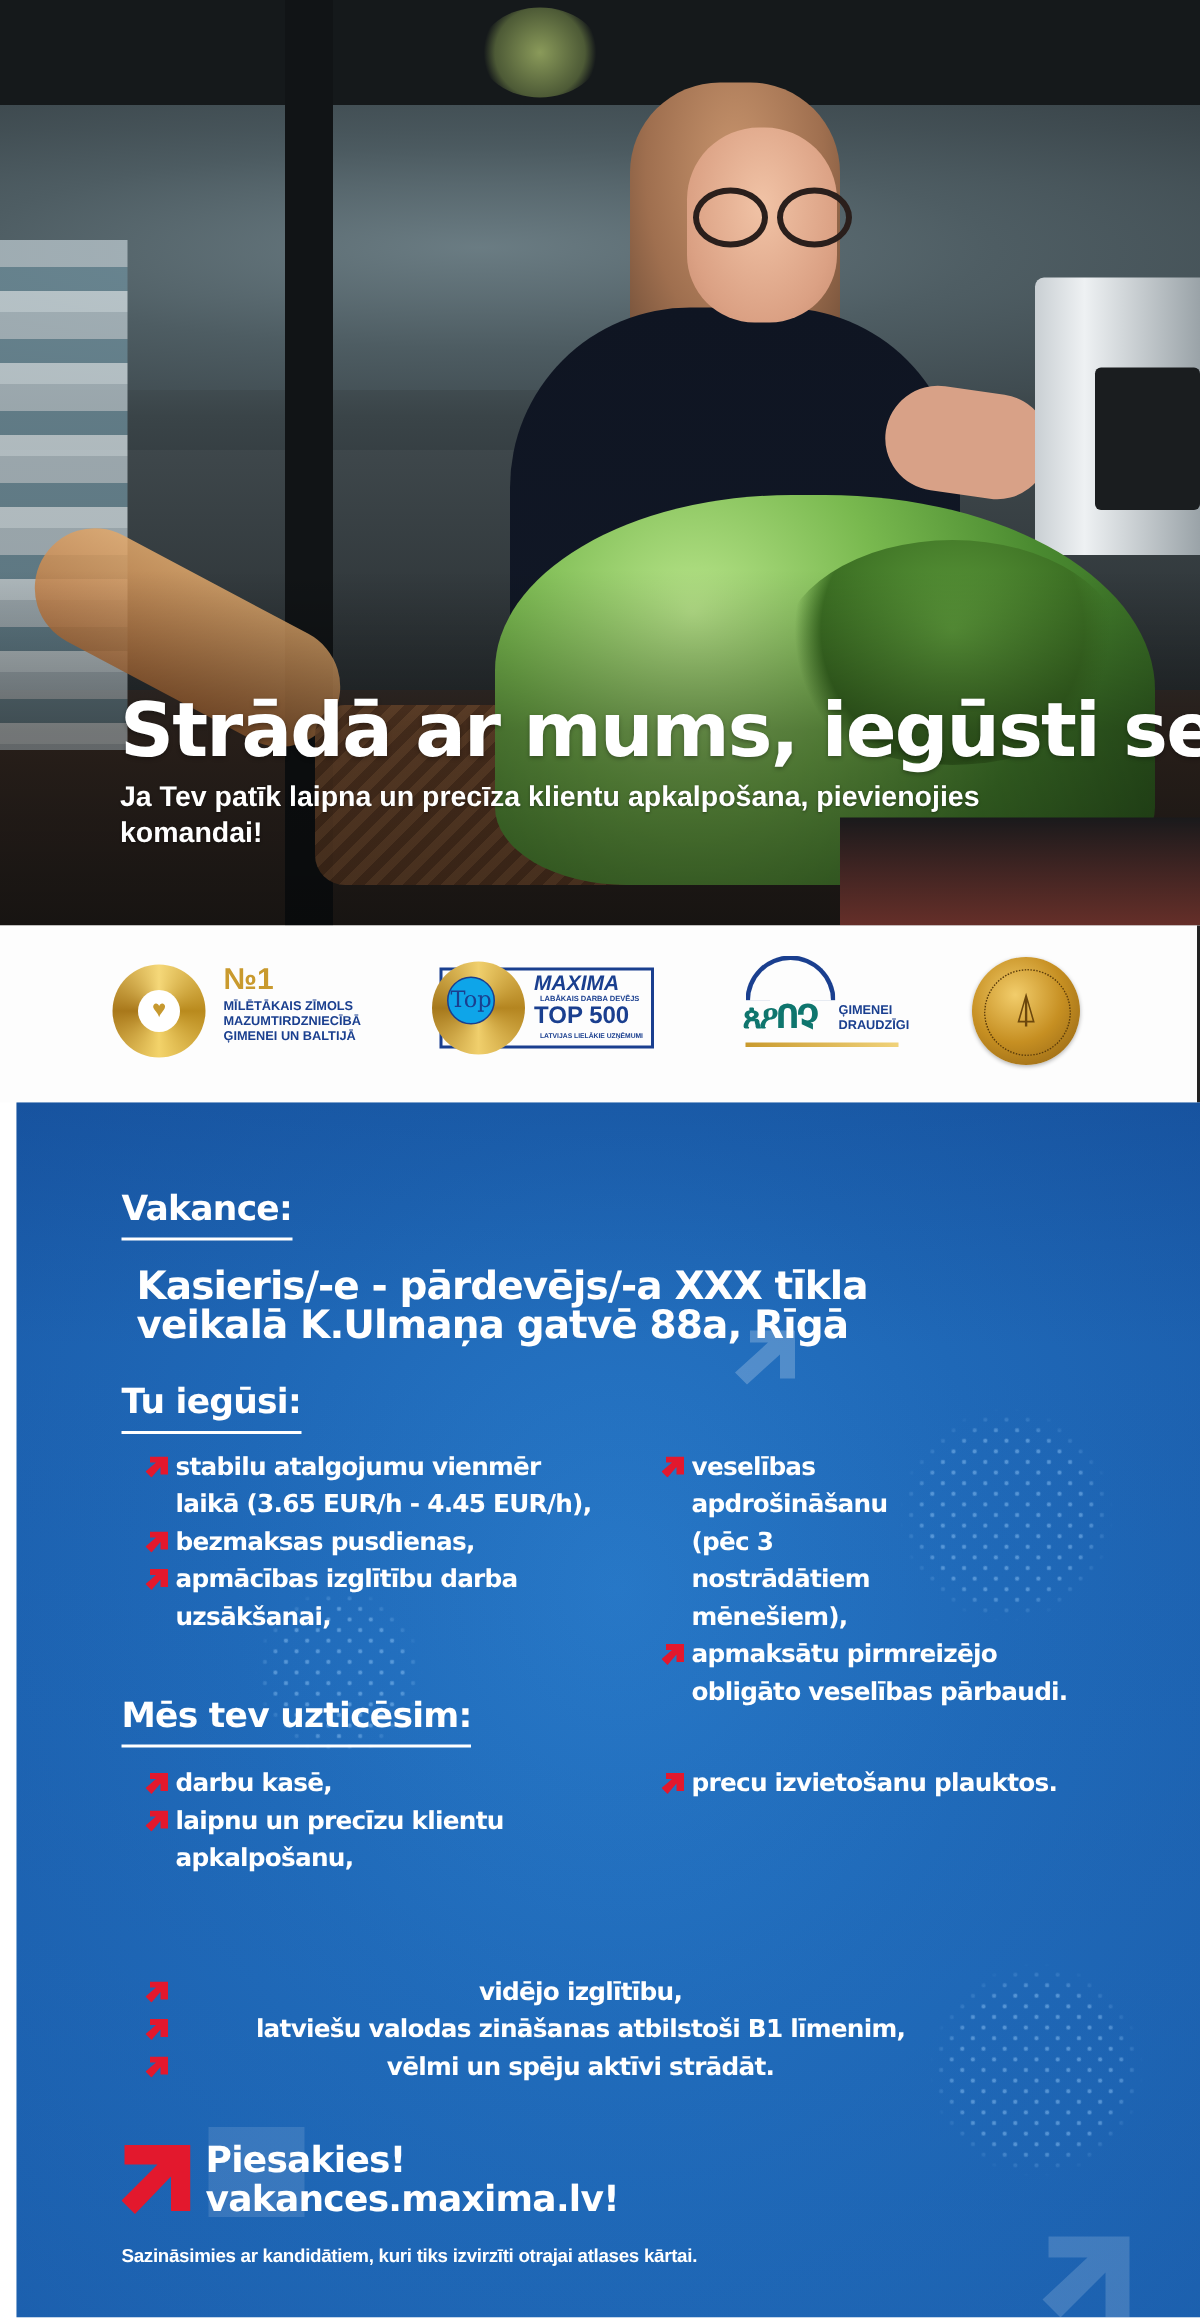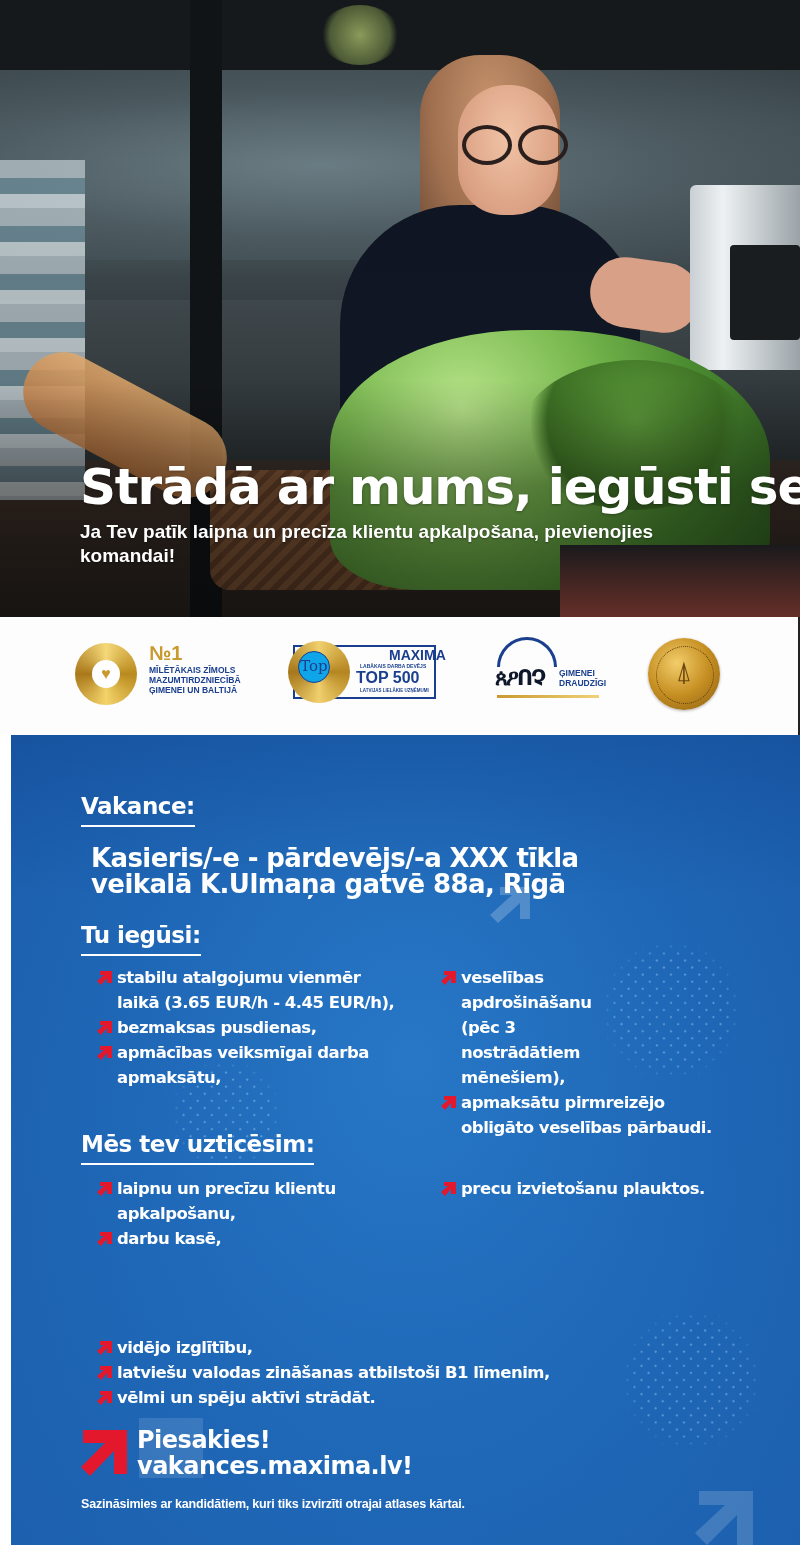--- a/index.html
+++ b/index.html
@@ -61,28 +61,28 @@
   .aw1 .heart { position: absolute; left: 23px; top: 25px; width: 16px; height: 16px; color: #c7992f; font-size: 16px; line-height: 16px; z-index: 2; text-align:center; }
   .aw1 .no { position: absolute; left: 74px; top: 2px; font-size: 20px; font-weight: bold; color: #c99a2e; line-height: 20px; }
   .aw1 .txt { position: absolute; left: 74px; top: 24px; font-size: 8.5px; font-weight: bold; color: #1a3f8f; line-height: 10px; white-space: nowrap; }
 
   .aw2 { left: 288px; top: 24px; width: 150px; height: 64px; }
   .aw2 .medal { position: absolute; left: 0; top: 0; width: 62px; height: 62px; border-radius: 50%;
     background: conic-gradient(#f0cf6c, #b48520, #f0cf6c, #a6781b, #f0cf6c); }
   .aw2 .top { position: absolute; left: 10px; top: 10px; width: 32px; height: 32px; border-radius: 50%; background: #0ea5e9; border: 1.5px solid #1a3f8f;
     font-family: "DejaVu Serif", serif; font-size: 15px; color: #1a3f8f; text-align: center; line-height: 29px; }
   .aw2 .box { position: absolute; left: 5px; top: 4px; width: 143px; height: 54px; border: 2px solid #1a3f8f; }
-  .aw2 .mx { position: absolute; left: 68px; top: 6px; font-size: 14px; font-weight: bold; color: #1a3f8f; margin-left: 33px; }
+  .aw2 .mx { position: absolute; left: 68px; top: 6px; font-size: 14px; font-weight: bold; font-style: italic; color: #1a3f8f; }
   .aw2 .mx-sub { position: absolute; left: 72px; top: 22px; font-size: 5px; color: #1a3f8f; font-weight: bold; white-space: nowrap; }
   .aw2 .t500 { position: absolute; left: 68px; top: 28px; font-size: 16px; font-weight: bold; color: #1a3f8f; white-space: nowrap; }
   .aw2 .t500-sub { position: absolute; left: 72px; top: 47px; font-size: 4.5px; color: #1a3f8f; font-weight: bold; white-space: nowrap; }
 
   .aw3 { left: 495px; top: 18px; width: 110px; height: 70px; }
   .aw3 .umb { position: absolute; left: 2px; top: 2px; width: 60px; height: 30px; border: 3px solid #1a3f8f; border-bottom: none; border-radius: 30px 30px 0 0; }
-  .aw3 .fam { position: absolute; left: 0; top: 30px; font-size: 22px; color: #0f172a; font-weight: bold; letter-spacing: -2px; }
+  .aw3 .fam { position: absolute; left: 0; top: 30px; font-size: 22px; color: #0f766e; font-weight: bold; letter-spacing: -2px; }
   .aw3 .lbl { position: absolute; left: 64px; top: 33px; font-size: 8.5px; font-weight: bold; color: #1a3f8f; line-height: 10px; }
   .aw3 .bar { position: absolute; left: 2px; top: 60px; width: 102px; height: 3px; background: linear-gradient(90deg, #c99a2e, #f0d27a); }
 
   .aw4 { left: 648px; top: 21px; width: 72px; height: 72px; border-radius: 50%;
     background: radial-gradient(circle at 40% 35%, #f2cd6b 0%, #c68f22 50%, #8b5e12 100%); box-shadow: 0 1px 3px rgba(0,0,0,.3); }
   .aw4::after { content: ""; position: absolute; left: 8px; top: 8px; width: 56px; height: 56px; border-radius: 50%; border: 1.5px dotted #5b3c0b; }
   .aw4 .sym { position: absolute; left: 0; top: 16px; width: 72px; text-align: center; font-size: 28px; color: #6b470d; line-height: 36px; }
 
   
   .blue { position: absolute; left: 0; top: 735px; width: 800px; height: 810px;
@@ -190,47 +190,47 @@
   <div class="h2" style="top:186px;">Tu iegūsi:</div>
   <ul class="list" style="left:86px; top:230px; width:310px;">
     <li><svg class="arr" viewBox="0 0 15 14">
           <path d="M3 0 H15 V12 H10 V7 L4 14 L0 10 L7 4 H3 Z" fill="#e3182d"></path>
         </svg><span>stabilu atalgojumu vienmēr laikā (3.65 EUR/h - 4.45 EUR/h),</span></li>
     <li><svg class="arr" viewBox="0 0 15 14">
           <path d="M3 0 H15 V12 H10 V7 L4 14 L0 10 L7 4 H3 Z" fill="#e3182d"></path>
         </svg><span>bezmaksas pusdienas,</span></li>
     <li><svg class="arr" viewBox="0 0 15 14">
           <path d="M3 0 H15 V12 H10 V7 L4 14 L0 10 L7 4 H3 Z" fill="#e3182d"></path>
-        </svg><span>apmācības veiksmīgai darba apmaksātu,</span></li>
+        </svg><span>apmācības izglītību darba uzsākšanai,</span></li>
   </ul>
   <ul class="list" style="left:430px; top:230px; width:300px;">
     <li style="width:190px;"><svg class="arr" viewBox="0 0 15 14">
           <path d="M3 0 H15 V12 H10 V7 L4 14 L0 10 L7 4 H3 Z" fill="#e3182d"></path>
         </svg><span>veselības apdrošināšanu (pēc 3 nostrādātiem mēnešiem),</span></li>
     <li><svg class="arr" viewBox="0 0 15 14">
           <path d="M3 0 H15 V12 H10 V7 L4 14 L0 10 L7 4 H3 Z" fill="#e3182d"></path>
         </svg><span>apmaksātu pirmreizējo obligāto veselības pārbaudi.</span></li>
   </ul>
 
   <div class="h2" style="top:395px;">Mēs tev uzticēsim:</div>
   <ul class="list" style="left:86px; top:441px; width:290px;">
     <li><svg class="arr" viewBox="0 0 15 14">
           <path d="M3 0 H15 V12 H10 V7 L4 14 L0 10 L7 4 H3 Z" fill="#e3182d"></path>
+        </svg><span>darbu kasē,</span></li>
+    <li><svg class="arr" viewBox="0 0 15 14">
+          <path d="M3 0 H15 V12 H10 V7 L4 14 L0 10 L7 4 H3 Z" fill="#e3182d"></path>
         </svg><span>laipnu un precīzu klientu apkalpošanu,</span></li>
-    <li><svg class="arr" viewBox="0 0 15 14">
-          <path d="M3 0 H15 V12 H10 V7 L4 14 L0 10 L7 4 H3 Z" fill="#e3182d"></path>
-        </svg><span>darbu kasē,</span></li>
   </ul>
   <ul class="list" style="left:430px; top:441px; width:300px;">
     <li><svg class="arr" viewBox="0 0 15 14">
           <path d="M3 0 H15 V12 H10 V7 L4 14 L0 10 L7 4 H3 Z" fill="#e3182d"></path>
         </svg><span>precu izvietošanu plauktos.</span></li>
   </ul>
 
-  <ul class="list" style="left:86px; top:600px; width:560px;">
+  <ul class="list" style="left:86px; top:580px; width:560px;text-align:center;">
     <li><svg class="arr" viewBox="0 0 15 14">
           <path d="M3 0 H15 V12 H10 V7 L4 14 L0 10 L7 4 H3 Z" fill="#e3182d"></path>
         </svg><span>vidējo izglītību,</span></li>
     <li><svg class="arr" viewBox="0 0 15 14">
           <path d="M3 0 H15 V12 H10 V7 L4 14 L0 10 L7 4 H3 Z" fill="#e3182d"></path>
         </svg><span>latviešu valodas zināšanas atbilstoši B1 līmenim,</span></li>
     <li><svg class="arr" viewBox="0 0 15 14">
           <path d="M3 0 H15 V12 H10 V7 L4 14 L0 10 L7 4 H3 Z" fill="#e3182d"></path>
         </svg><span>vēlmi un spēju aktīvi strādāt.</span></li>
   </ul>

